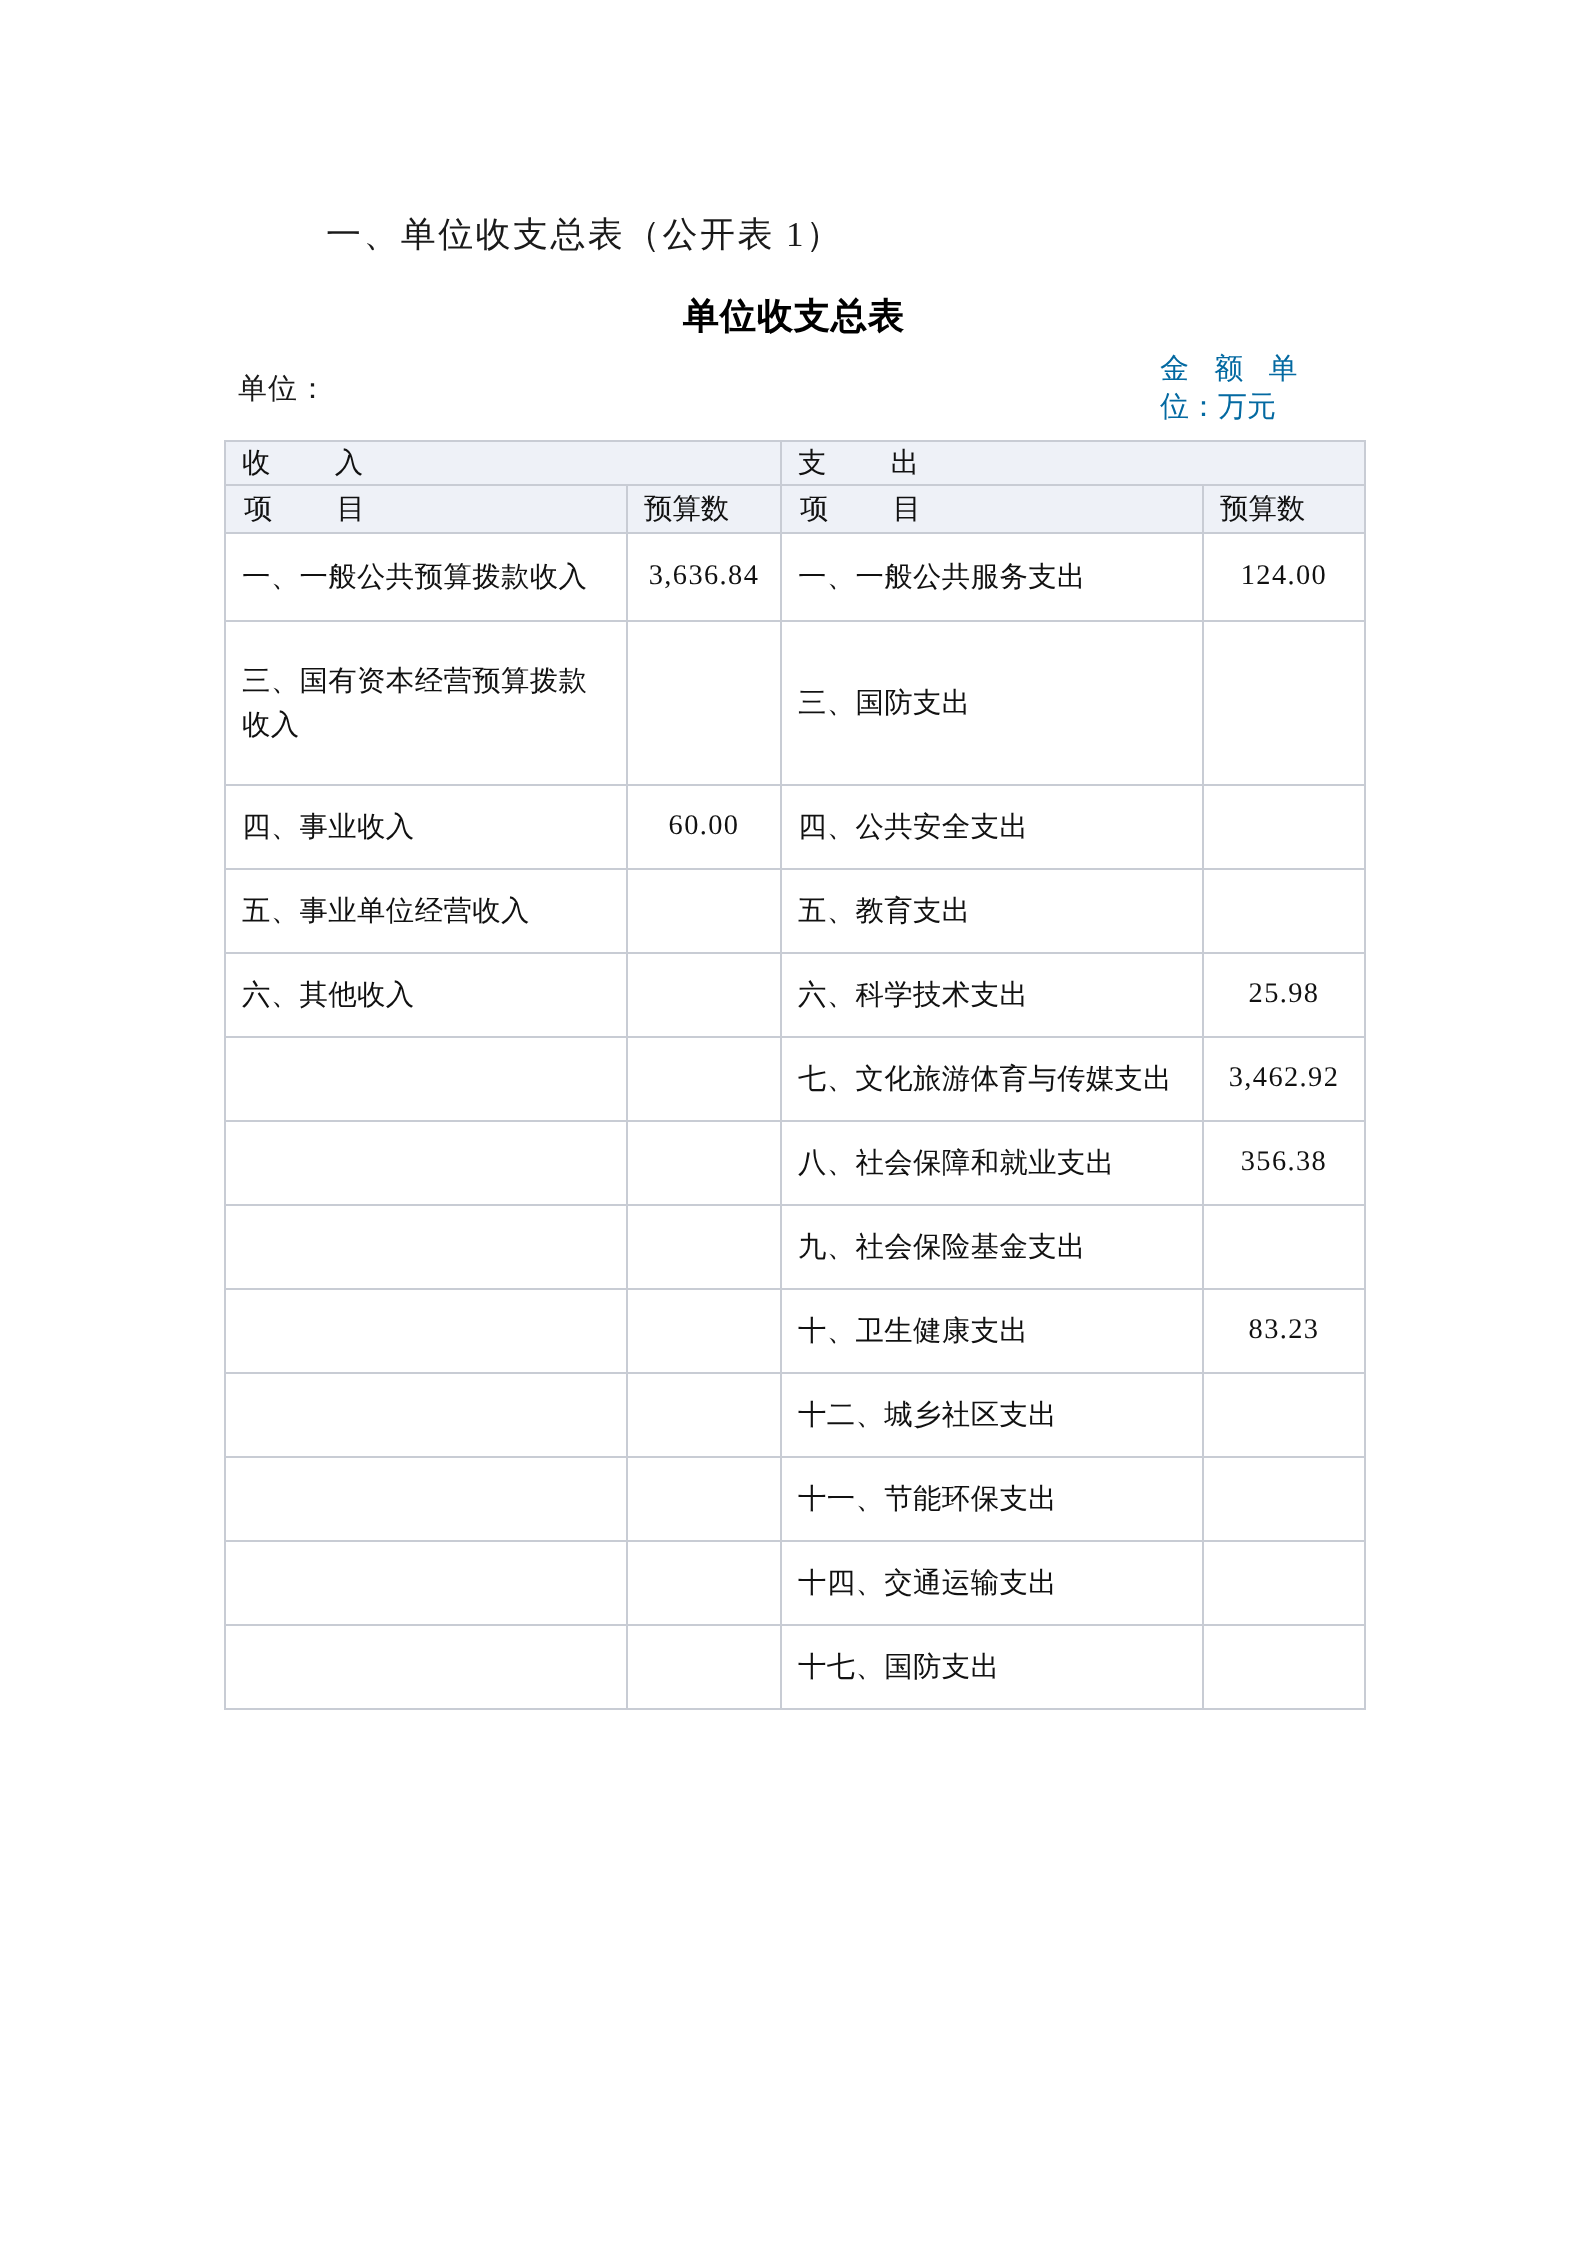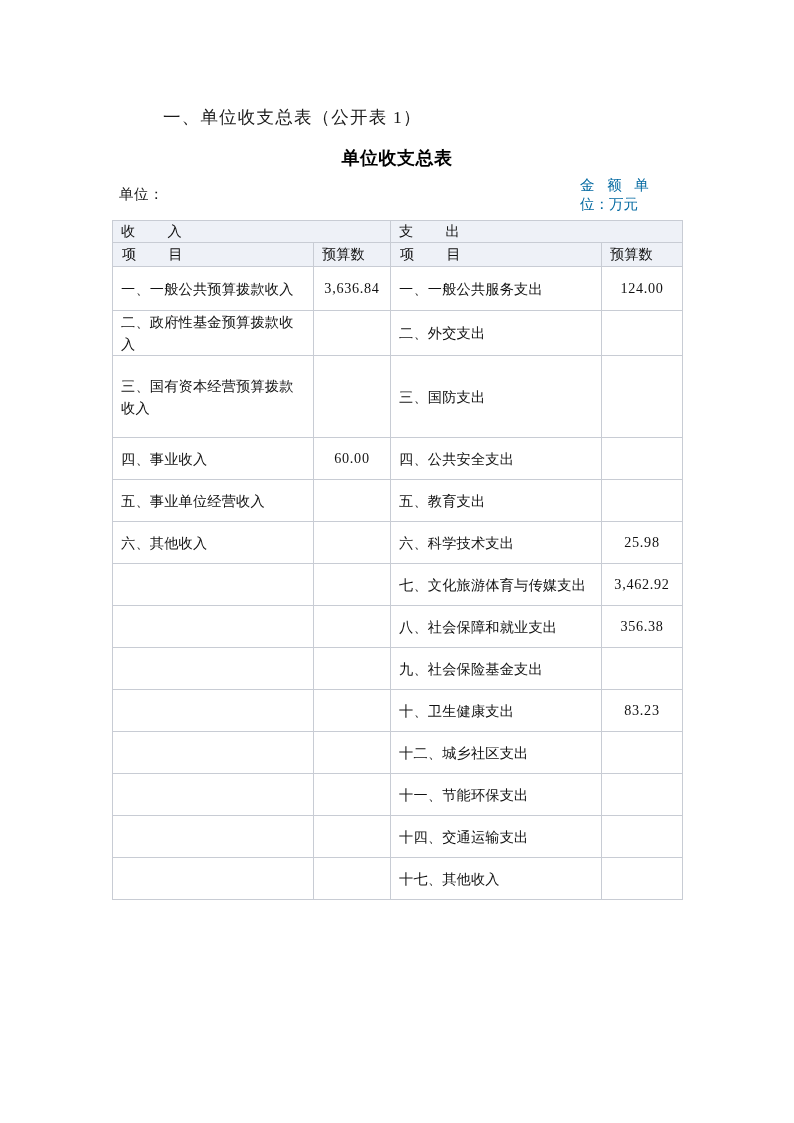--- a/index.html
+++ b/index.html
@@ -167,26 +167,20 @@
         <th class="hdr-sub amt">预算数</th>
       </tr>
     </thead>
     <tbody id="table-body">
         <tr class="row-h44">
           <td class="cell-name">一、一般公共预算拨款收入</td>
           <td class="cell-num">3,636.84</td>
           <td class="cell-name">一、一般公共服务支出</td>
           <td class="cell-num">124.00</td>
         </tr>
-        <tr class="row-h42">
-          <td class="cell-name">二、政府性基金预算拨款收入</td>
-          <td class="cell-num"></td>
-          <td class="cell-name">二、外交支出</td>
-          <td class="cell-num"></td>
-        </tr>
         <tr class="row-h82">
           <td class="cell-name">三、国有资本经营预算拨款收入</td>
           <td class="cell-num"></td>
           <td class="cell-name">三、国防支出</td>
           <td class="cell-num"></td>
         </tr>
         <tr class="row-h42">
           <td class="cell-name">四、事业收入</td>
           <td class="cell-num">60.00</td>
           <td class="cell-name">四、公共安全支出</td>
@@ -242,19 +236,19 @@
         </tr>
         <tr class="row-h42">
           <td class="cell-name"></td>
           <td class="cell-num"></td>
           <td class="cell-name">十四、交通运输支出</td>
           <td class="cell-num"></td>
         </tr>
         <tr class="row-h42">
           <td class="cell-name"></td>
           <td class="cell-num"></td>
-          <td class="cell-name">十七、其他收入</td>
+          <td class="cell-name">十七、国防支出</td>
           <td class="cell-num"></td>
         </tr>
       </tbody>
   </table>
 
 </div>
 
 </body></html>

